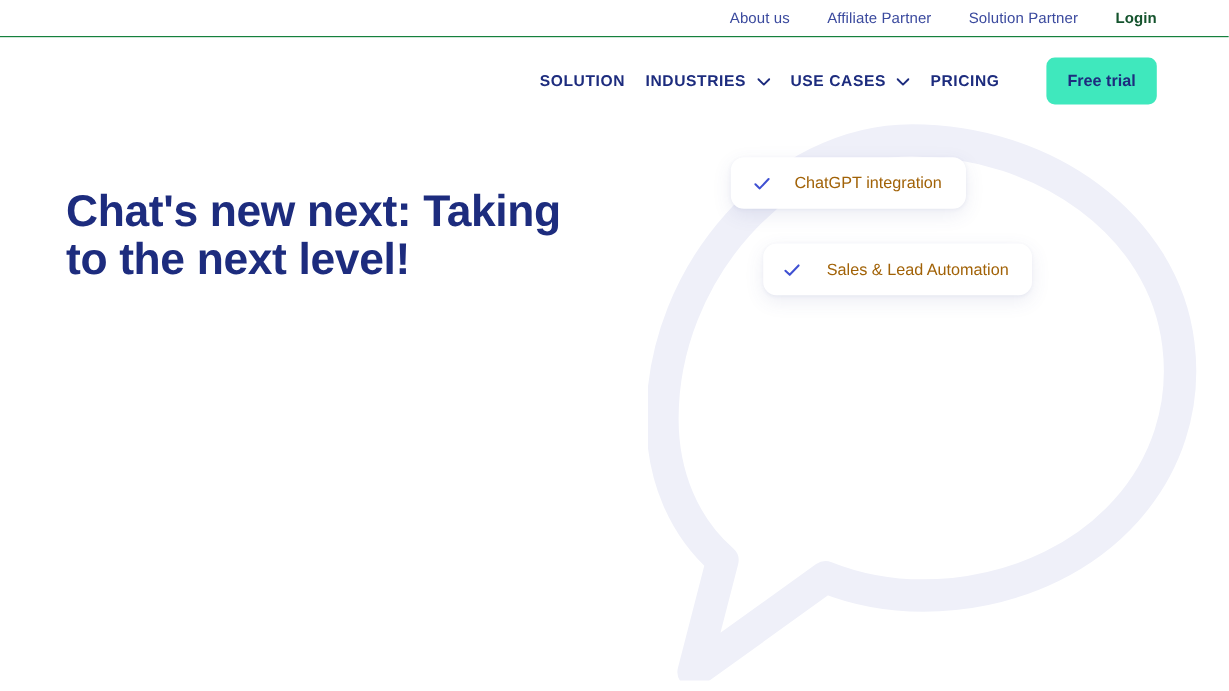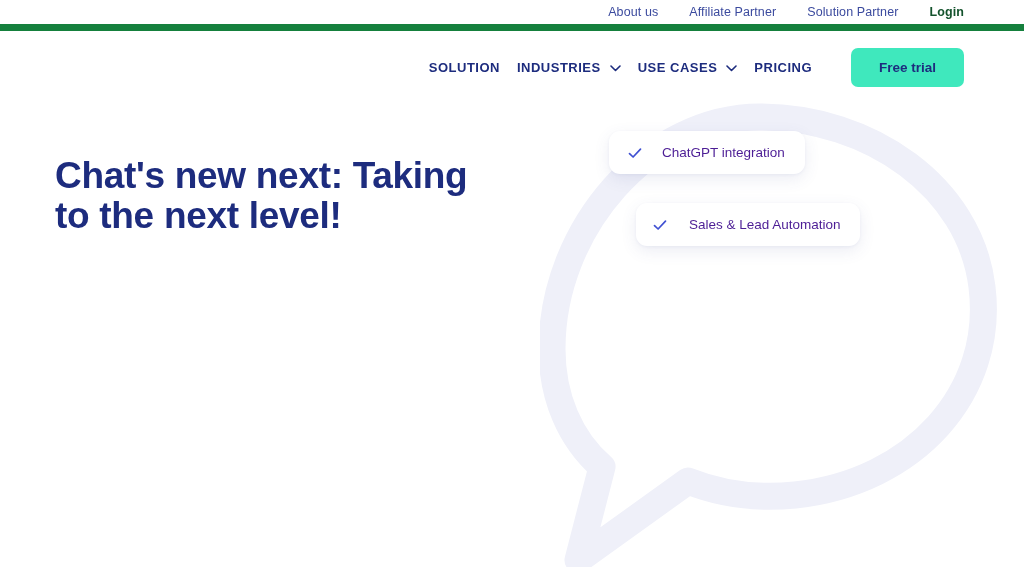--- a/index.html
+++ b/index.html
@@ -15,21 +15,21 @@
     background: #ffffff;
     position: relative;
     -webkit-font-smoothing: antialiased;
   }
 
   
   .topbar {
     height: 31px;
     width: 100%;
     background: #ffffff;
-    border-bottom: 7px solid #15803d;
+    border-bottom: 1px solid #15803d;
     display: flex;
     align-items: center;
     justify-content: flex-end;
     padding-right: 60px;
   }
   .topbar-links {
     display: flex;
     align-items: center;
     gap: 31px;
   }
@@ -92,21 +92,21 @@
   .chev svg { display: block; }
 
   .cta-trial {
     margin-left: 22px;
     background: #3fe8bd;
     color: #1d2c7e;
     font-size: 13.5px;
     font-weight: bold;
     border: none;
     border-radius: 7px;
-    width: 113px;
+    width: 92px;
     height: 39px;
     cursor: pointer;
     font-family: inherit;
   }
 
   
   .hero {
     position: relative;
     height: 472px;
   }
@@ -161,21 +161,21 @@
   }
   .feature-card .check {
     width: 16px;
     height: 16px;
     flex: 0 0 16px;
     display: block;
   }
   .feature-card .check svg { display: block; }
   .feature-card .label {
     font-size: 13.5px;
-    color: #4c1d95;
+    color: #a16207;
     white-space: nowrap;
   }
 
   
   .card-1 { left: 609px; top: 27px;  width: 196px; padding-left: 18px; }
   .card-1 .label { margin-left: 19px; }
 
   .card-2 { left: 636px; top: 99px;  width: 224px; padding-left: 16px; }
   .card-2 .label { margin-left: 21px; }
 

